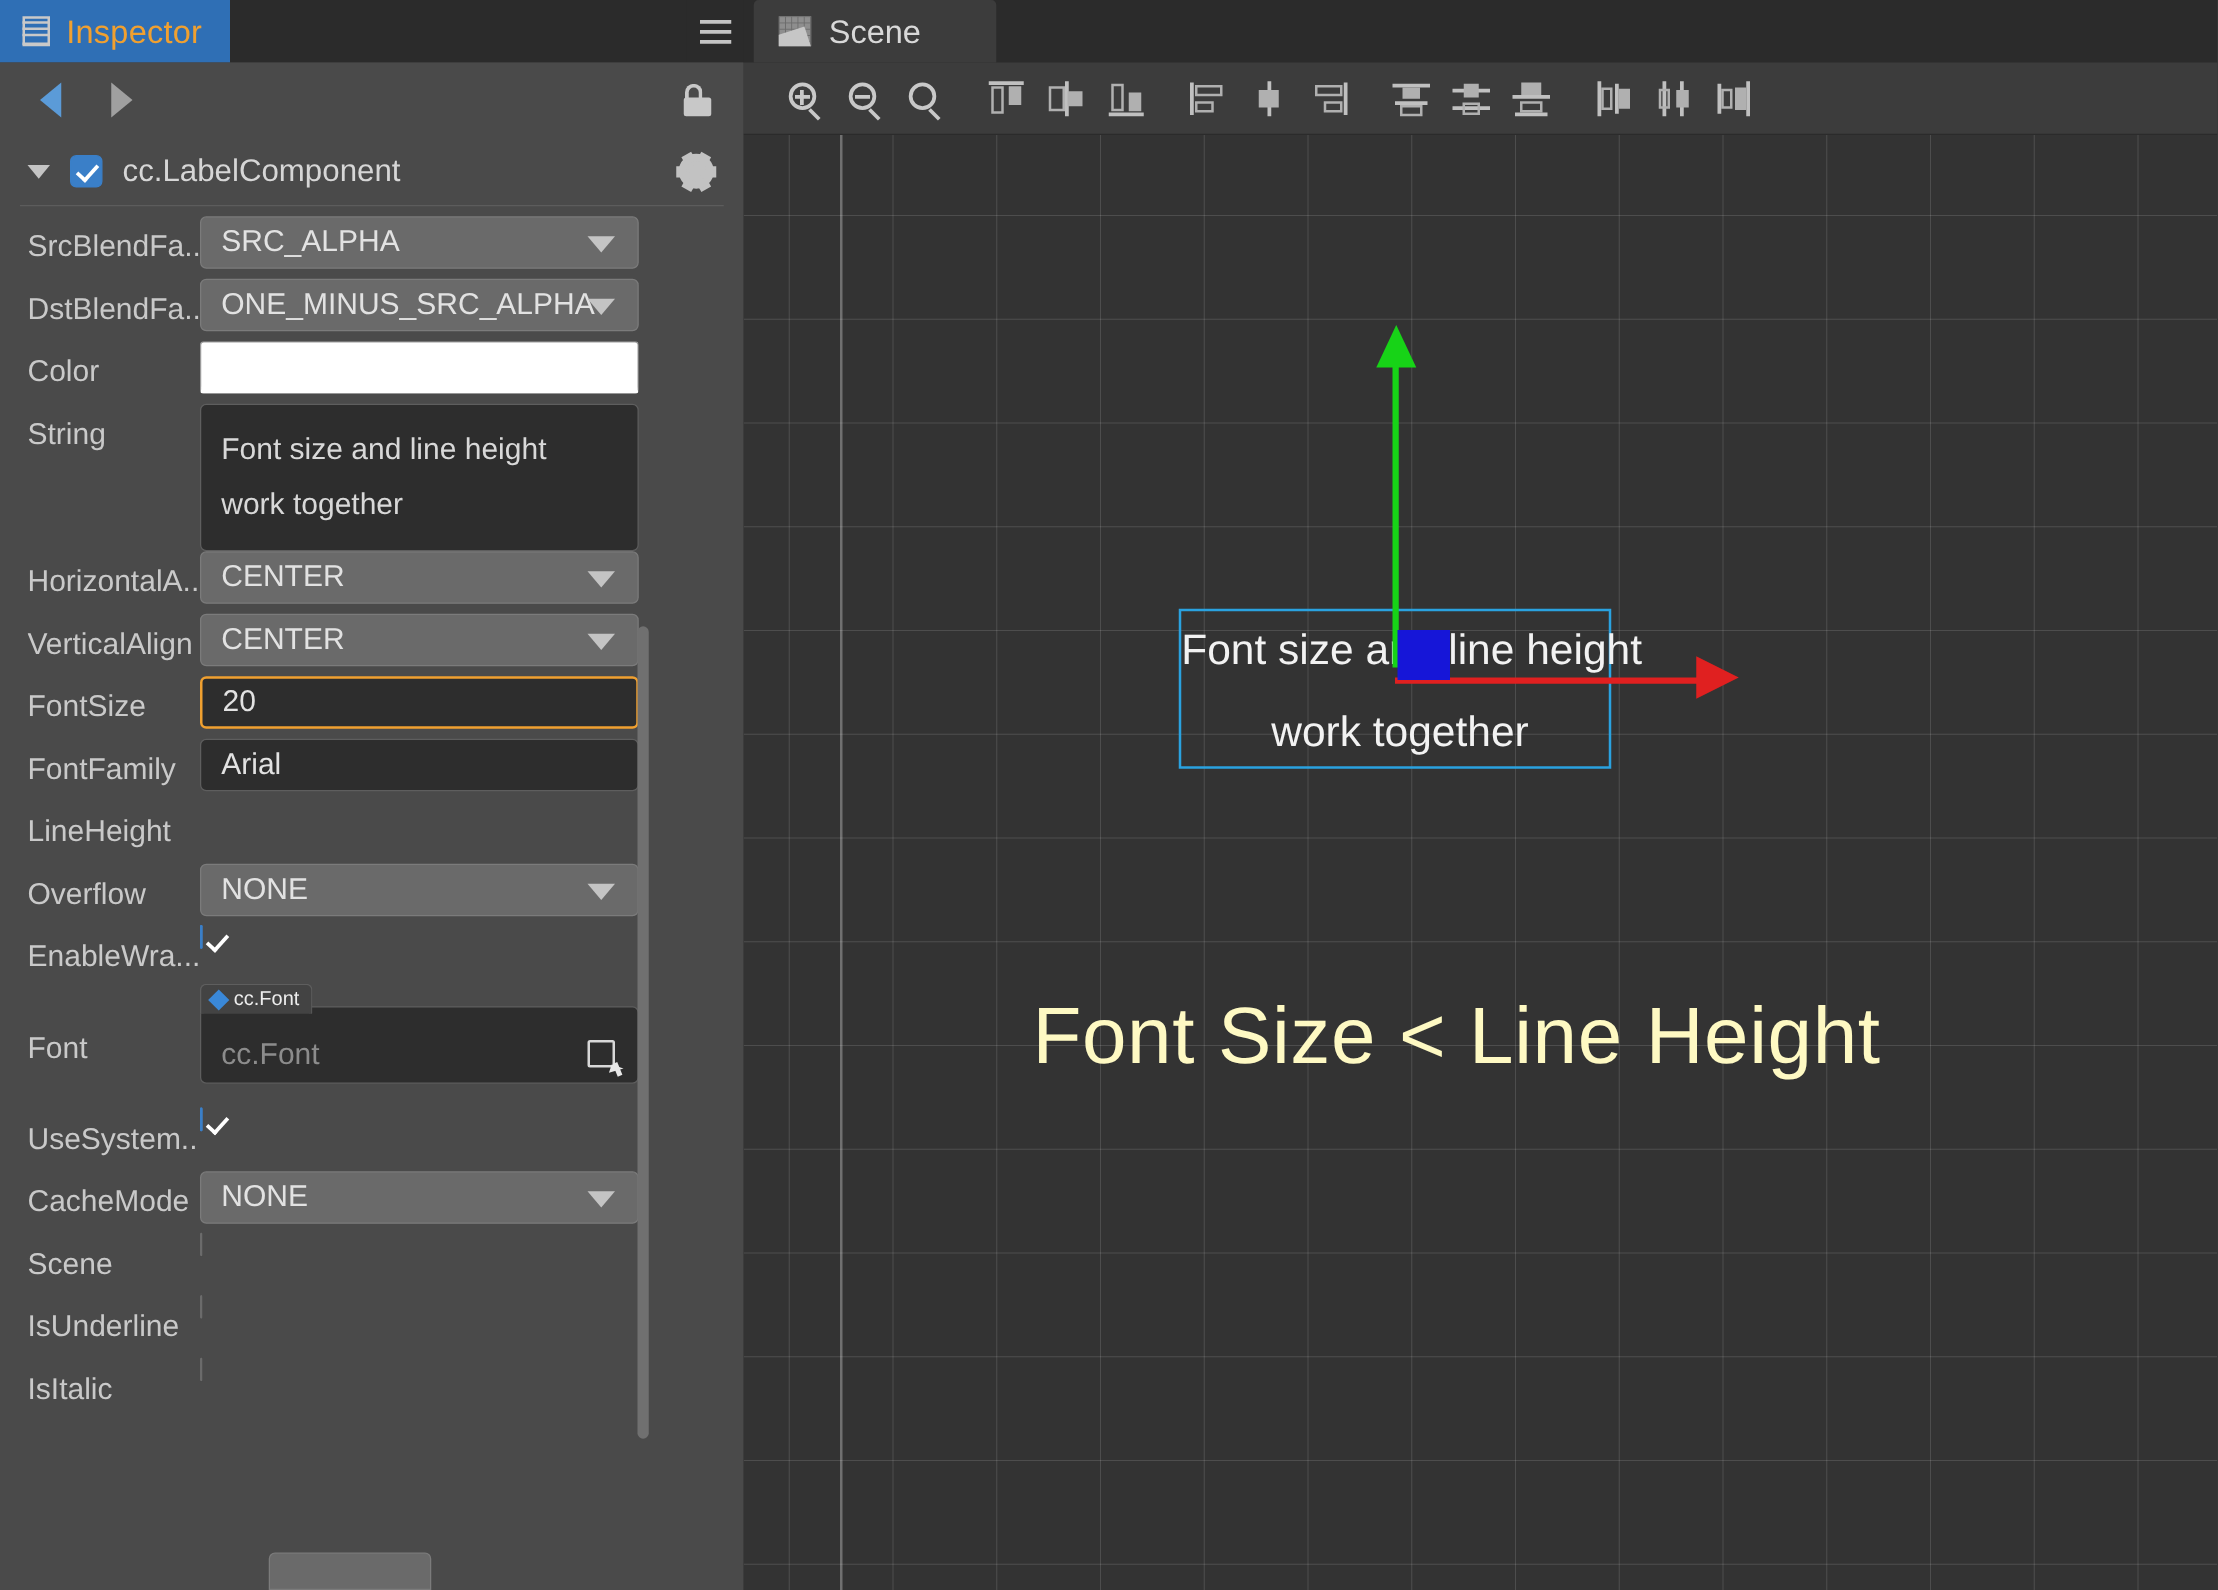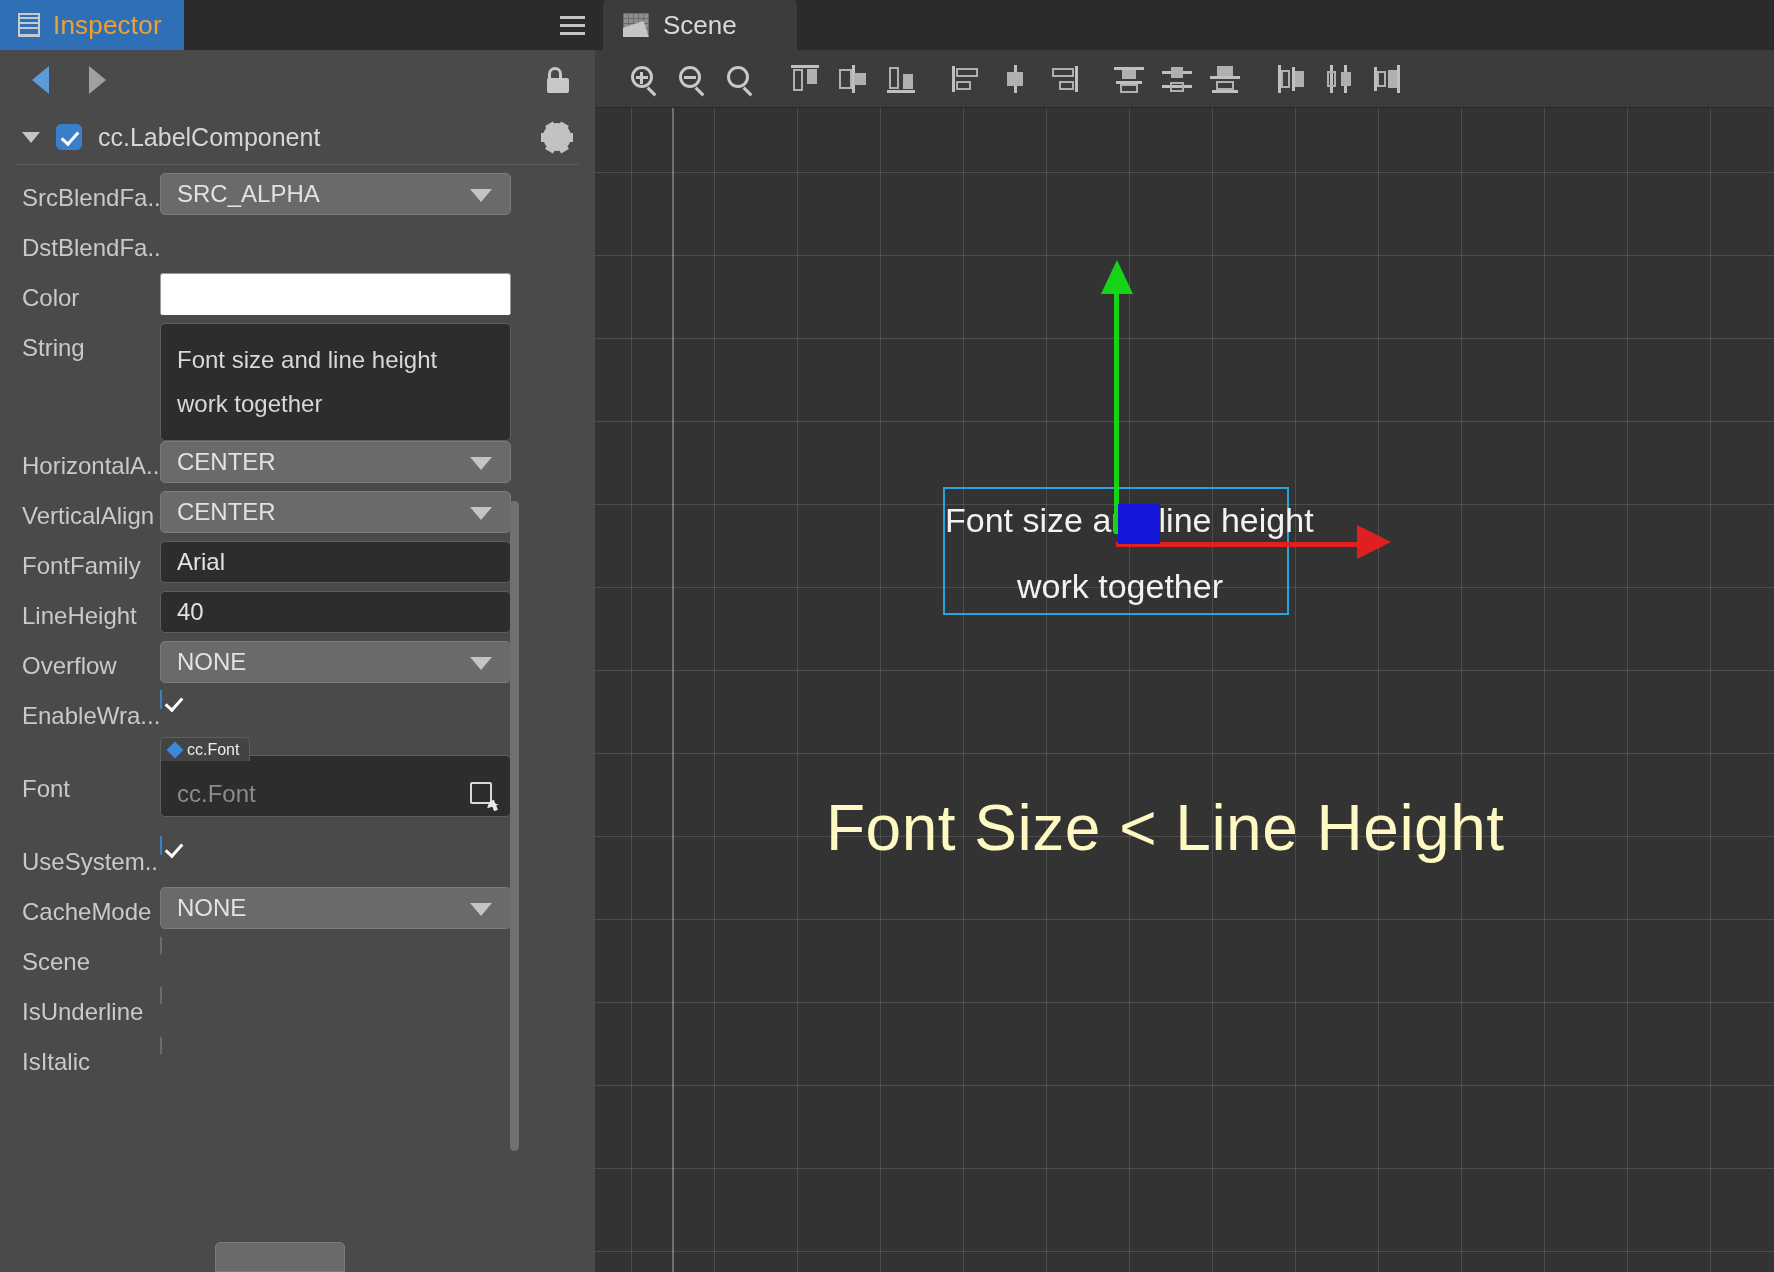--- a/index.html
+++ b/index.html
@@ -235,20 +235,26 @@
         <div class="pctl">
           <div class="select">
             <span>SRC_ALPHA</span>
             <span class="dd"></span>
           </div>
         </div>
       </div>
 
       <div class="row">
         <div class="plabel">DstBlendFa...</div>
+        <div class="pctl">
+          <div class="select">
+            <span>ONE_MINUS_SRC_ALPHA</span>
+            <span class="dd"></span>
+          </div>
+        </div>
       </div>
 
       <div class="row">
         <div class="plabel">Color</div>
         <div class="pctl">
           <div class="colorfield"></div>
         </div>
       </div>
 
       <div class="row">
@@ -274,37 +280,40 @@
       <div class="row">
         <div class="plabel">VerticalAlign</div>
         <div class="pctl">
           <div class="select">
             <span>CENTER</span>
             <span class="dd"></span>
           </div>
         </div>
       </div>
 
+      <div class="row">
+        <div class="plabel">FontSize</div>
+        <div class="pctl">
+          <div class="textfield focus">
+            <span>20</span>
+          </div>
+        </div>
+      </div>
 
       <div class="row">
         <div class="plabel">FontFamily</div>
         <div class="pctl">
           <div class="textfield">
             <span>Arial</span>
           </div>
         </div>
       </div>
 
       <div class="row">
         <div class="plabel">LineHeight</div>
-        <div class="pctl">
-          <div class="textfield">
-            <span>40</span>
-          </div>
-        </div>
       </div>
 
       <div class="row">
         <div class="plabel">Overflow</div>
         <div class="pctl">
           <div class="select">
             <span>NONE</span>
             <span class="dd"></span>
           </div>
         </div>

